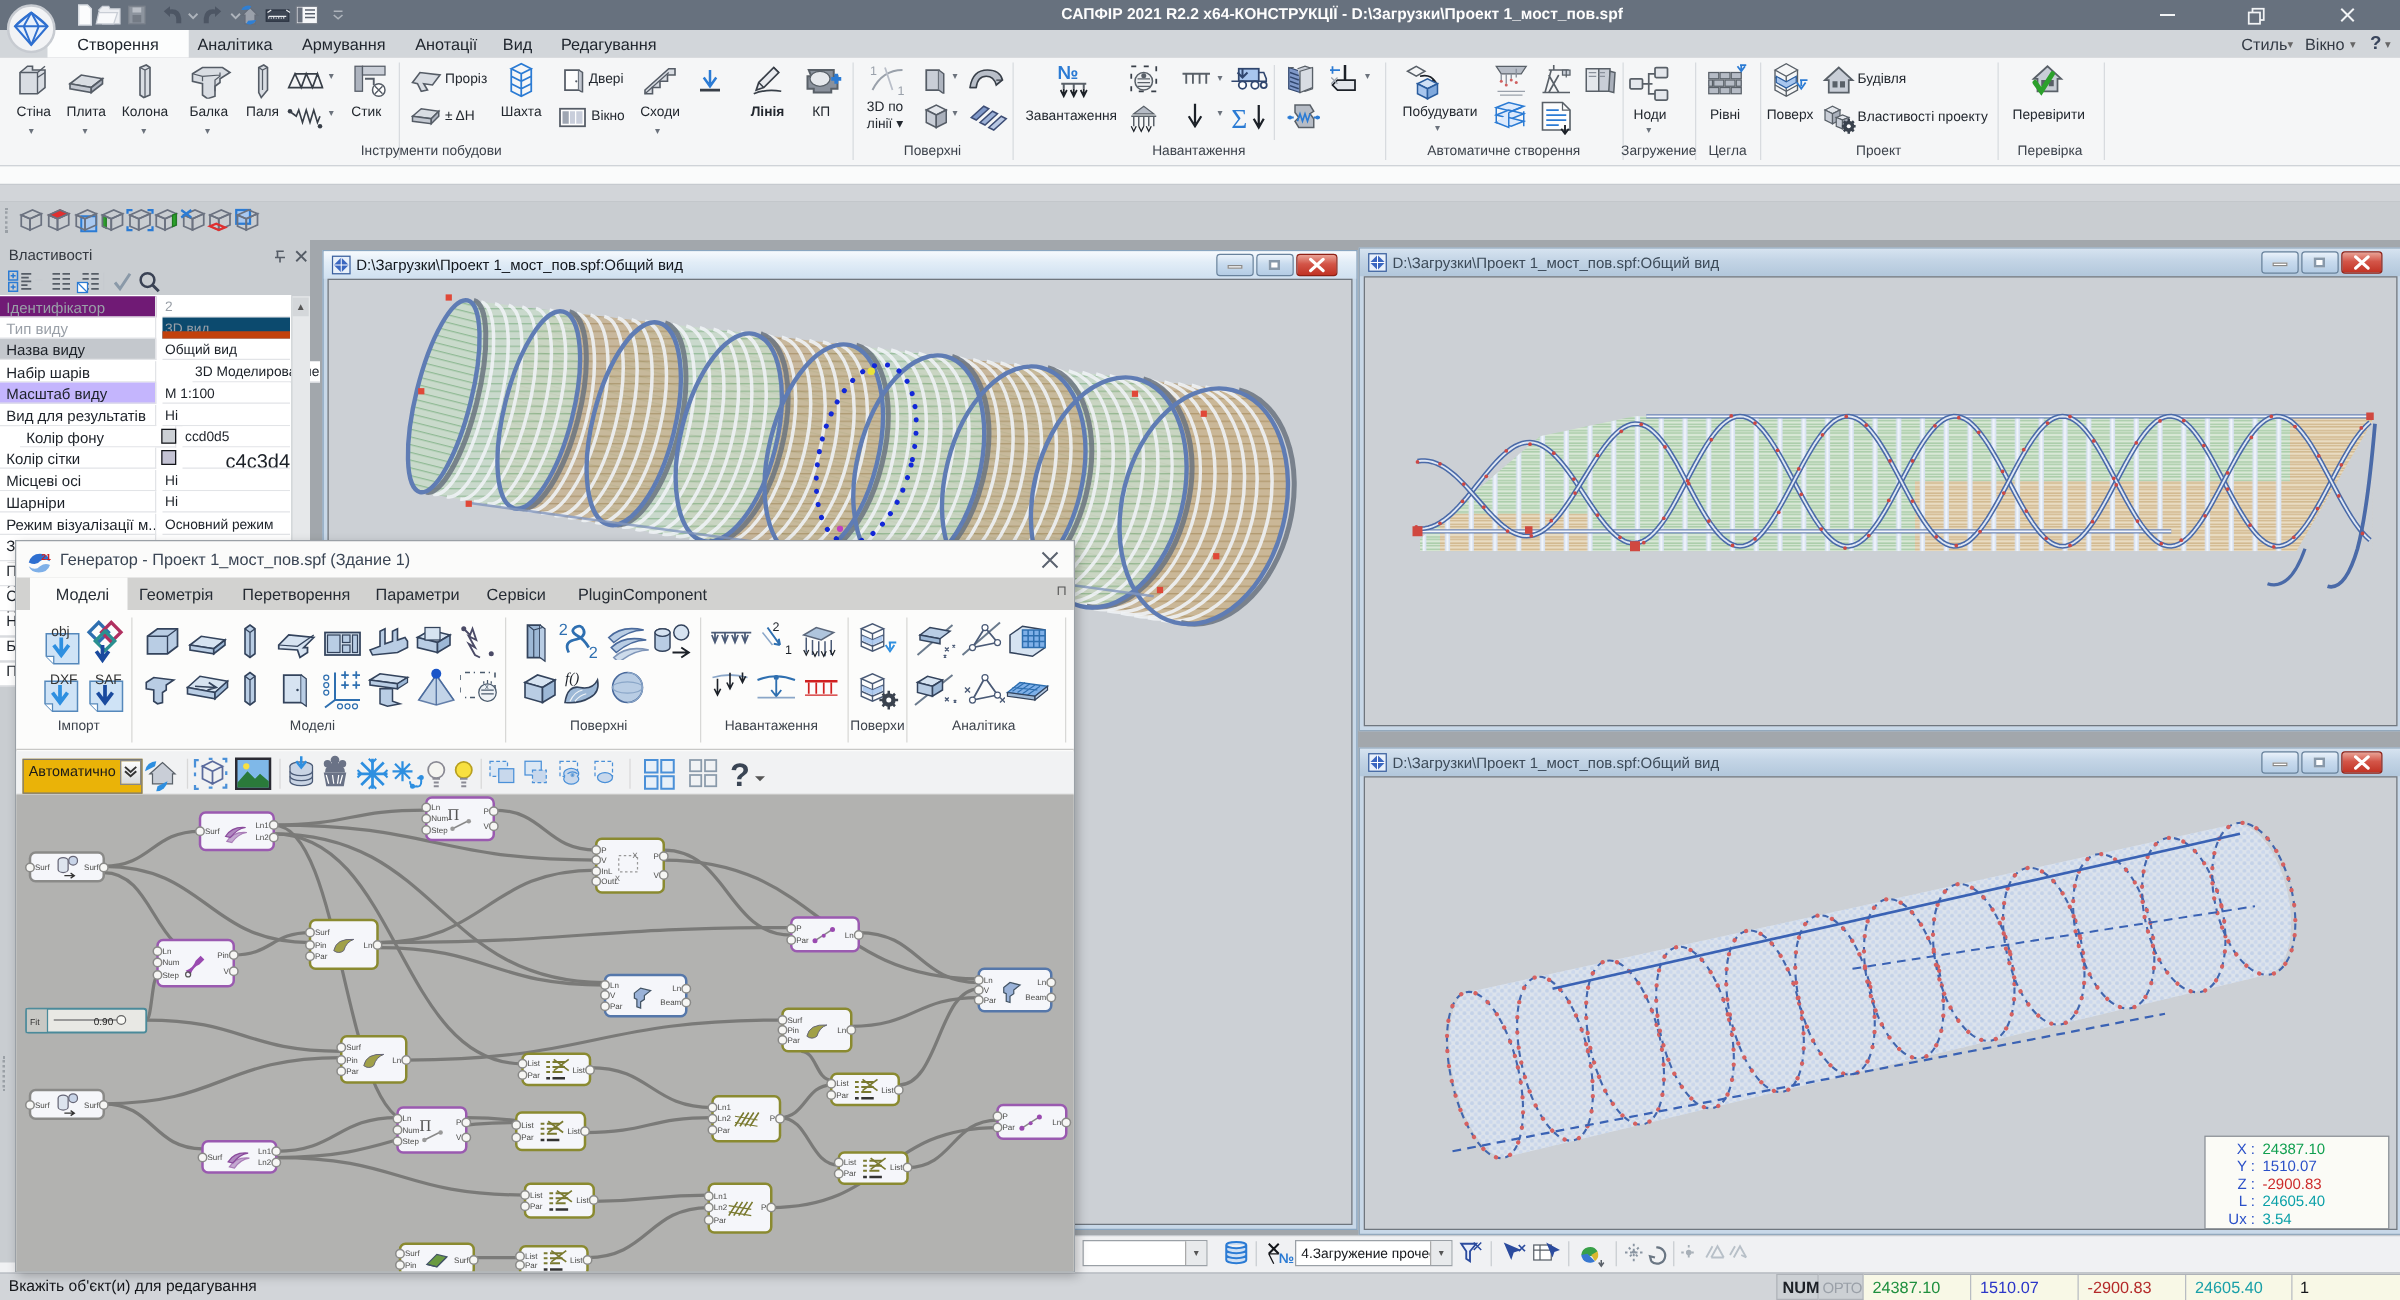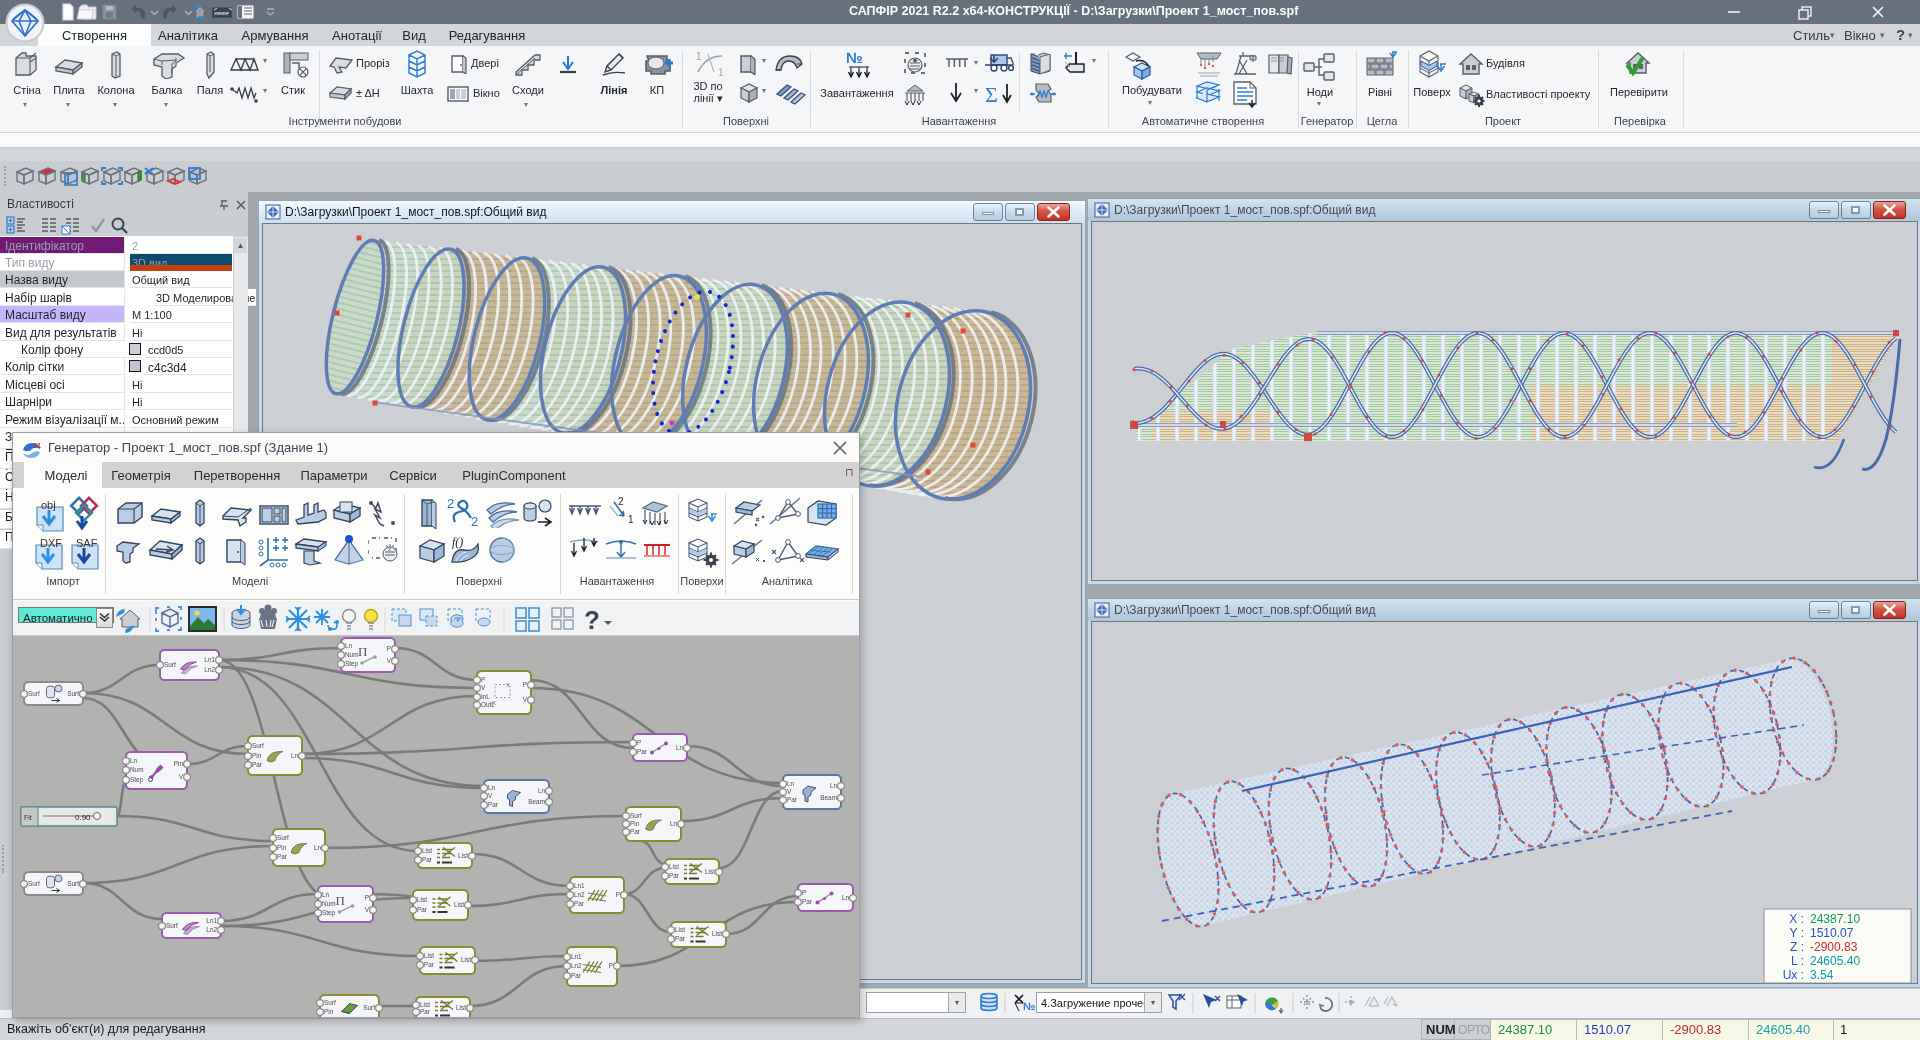--- a/index.html
+++ b/index.html
@@ -75,21 +75,21 @@
 <div class="abs" style="left:1108px;top:50px;width:1px;height:78px;background:#d8dbdf;"></div>
 <div class="abs" style="left:1298px;top:50px;width:1px;height:78px;background:#d8dbdf;"></div>
 <div class="abs" style="left:1356px;top:50px;width:1px;height:78px;background:#d8dbdf;"></div>
 <div class="abs" style="left:1408px;top:50px;width:1px;height:78px;background:#d8dbdf;"></div>
 <div class="abs" style="left:1598px;top:50px;width:1px;height:78px;background:#d8dbdf;"></div>
 <div class="abs" style="left:1683px;top:50px;width:1px;height:78px;background:#d8dbdf;"></div>
 <div class="abs" style="left:255px;top:115px;width:180px;font-size:11px;color:#3d434c;text-align:center;white-space:nowrap;">Інструменти побудови</div>
 <div class="abs" style="left:656px;top:115px;width:180px;font-size:11px;color:#3d434c;text-align:center;white-space:nowrap;">Поверхні</div>
 <div class="abs" style="left:869px;top:115px;width:180px;font-size:11px;color:#3d434c;text-align:center;white-space:nowrap;">Навантаження</div>
 <div class="abs" style="left:1113px;top:115px;width:180px;font-size:11px;color:#3d434c;text-align:center;white-space:nowrap;">Автоматичне створення</div>
-<div class="abs" style="left:1237px;top:115px;width:180px;font-size:11px;color:#3d434c;text-align:center;white-space:nowrap;">Генератор</div>
+<div class="abs" style="left:1237px;top:115px;width:180px;font-size:11px;color:#3d434c;text-align:center;white-space:nowrap;">Загружение</div>
 <div class="abs" style="left:1292px;top:115px;width:180px;font-size:11px;color:#3d434c;text-align:center;white-space:nowrap;">Цегла</div>
 <div class="abs" style="left:1413px;top:115px;width:180px;font-size:11px;color:#3d434c;text-align:center;white-space:nowrap;">Проект</div>
 <div class="abs" style="left:1550px;top:115px;width:180px;font-size:11px;color:#3d434c;text-align:center;white-space:nowrap;">Перевірка</div>
 <svg class="abs" style="left:13px;top:50px" width="28" height="28" viewBox="0 0 28 28">
     <path d="M3 8 l6 -5 4 0 0 3 10 0 0 14 -6 5 -14 0 z" fill="#d9dde3" stroke="#555c66" stroke-width="1.3"></path>
     <path d="M3 8 l14 0 0 17 M17 8 l6 -5 M17 12 l6 -4" fill="none" stroke="#555c66" stroke-width="1.1"></path>
   </svg>
 <div class="abs" style="left:7px;top:84px;width:40px;font-size:11px;color:#23282f;text-align:center;white-space:nowrap;">Стіна</div>
 <div class="abs" style="left:23px;top:102px;font-size:8px;color:#6b727c;line-height:6px;">▾</div>
 <svg class="abs" style="left:54px;top:53px" width="30" height="24" viewBox="0 0 30 24">
@@ -495,21 +495,21 @@
 <div class="abs" style="left:130px;top:289px;width:102px;height:17px;background:#fff;border-bottom:1px solid #e2e4e7;font-size:11px;color:#1c2128;padding:3px 0 0 2px;white-space:nowrap;overflow:hidden;margin-left:24px;">3D Моделирование</div>
 <div class="abs" style="left:0px;top:306px;width:125px;height:17px;background:#c4b5fd;border-bottom:1px solid #e2e4e7;border-right:1px solid #e2e4e7;font-size:12px;color:#1c2128;padding:2px 0 0 5px;white-space:nowrap;overflow:hidden;">Масштаб виду</div>
 <div class="abs" style="left:130px;top:306px;width:102px;height:17px;background:#fff;border-bottom:1px solid #e2e4e7;font-size:11px;color:#1c2128;padding:3px 0 0 2px;white-space:nowrap;overflow:hidden;">М 1:100</div>
 <div class="abs" style="left:0px;top:324px;width:125px;height:17px;background:#fff;border-bottom:1px solid #e2e4e7;border-right:1px solid #e2e4e7;font-size:12px;color:#1c2128;padding:2px 0 0 5px;white-space:nowrap;overflow:hidden;">Вид для результатів</div>
 <div class="abs" style="left:130px;top:324px;width:102px;height:17px;background:#fff;border-bottom:1px solid #e2e4e7;font-size:11px;color:#1c2128;padding:3px 0 0 2px;white-space:nowrap;overflow:hidden;">Ні</div>
 <div class="abs" style="left:0px;top:341px;width:125px;height:17px;background:#fff;border-bottom:1px solid #e2e4e7;border-right:1px solid #e2e4e7;font-size:12px;color:#1c2128;padding:2px 0 0 5px;white-space:nowrap;overflow:hidden;margin-left:16px;">Колір фону</div>
 <div class="abs" style="left:129px;top:343px;width:12px;height:12px;background:#ccd0d5;border:1px solid #14161a;"></div>
 <div class="abs" style="left:146px;top:341px;width:86px;height:17px;background:#fff;border-bottom:1px solid #e2e4e7;font-size:11px;color:#1c2128;padding:3px 0 0 2px;white-space:nowrap;overflow:hidden;">ccd0d5</div>
 <div class="abs" style="left:0px;top:358px;width:125px;height:17px;background:#fff;border-bottom:1px solid #e2e4e7;border-right:1px solid #e2e4e7;font-size:12px;color:#1c2128;padding:2px 0 0 5px;white-space:nowrap;overflow:hidden;">Колір сітки</div>
 <div class="abs" style="left:129px;top:360px;width:12px;height:12px;background:#c4c3d4;border:1px solid #14161a;"></div>
-<div class="abs" style="left:146px;top:358px;width:86px;height:17px;background:#fff;border-bottom:1px solid #e2e4e7;font-size:12px;color:#1c2128;padding:3px 0 0 2px;white-space:nowrap;overflow:hidden;">c4c3d4</div>
+<div class="abs" style="left:146px;top:358px;width:86px;height:17px;background:#fff;border-bottom:1px solid #e2e4e7;font-size:16px;color:#1c2128;padding:3px 0 0 2px;white-space:nowrap;overflow:hidden;text-align:right;">c4c3d4</div>
 <div class="abs" style="left:0px;top:376px;width:125px;height:17px;background:#fff;border-bottom:1px solid #e2e4e7;border-right:1px solid #e2e4e7;font-size:12px;color:#1c2128;padding:2px 0 0 5px;white-space:nowrap;overflow:hidden;">Місцеві осі</div>
 <div class="abs" style="left:130px;top:376px;width:102px;height:17px;background:#fff;border-bottom:1px solid #e2e4e7;font-size:11px;color:#1c2128;padding:3px 0 0 2px;white-space:nowrap;overflow:hidden;">Ні</div>
 <div class="abs" style="left:0px;top:393px;width:125px;height:17px;background:#fff;border-bottom:1px solid #e2e4e7;border-right:1px solid #e2e4e7;font-size:12px;color:#1c2128;padding:2px 0 0 5px;white-space:nowrap;overflow:hidden;">Шарніри</div>
 <div class="abs" style="left:130px;top:393px;width:102px;height:17px;background:#fff;border-bottom:1px solid #e2e4e7;font-size:11px;color:#1c2128;padding:3px 0 0 2px;white-space:nowrap;overflow:hidden;">Ні</div>
 <div class="abs" style="left:0px;top:411px;width:125px;height:17px;background:#fff;border-bottom:1px solid #e2e4e7;border-right:1px solid #e2e4e7;font-size:12px;color:#1c2128;padding:2px 0 0 5px;white-space:nowrap;overflow:hidden;">Режим візуалізації м...</div>
 <div class="abs" style="left:130px;top:411px;width:102px;height:17px;background:#fff;border-bottom:1px solid #e2e4e7;font-size:11px;color:#1c2128;padding:3px 0 0 2px;white-space:nowrap;overflow:hidden;">Основний режим</div>
 <div class="abs" style="left:0px;top:428px;width:125px;height:17px;background:#fff;border-bottom:1px solid #e2e4e7;border-right:1px solid #e2e4e7;font-size:12px;color:#1c2128;padding:2px 0 0 5px;white-space:nowrap;overflow:hidden;">Зв’язки</div>
 <div class="abs" style="left:130px;top:428px;width:102px;height:17px;background:#fff;border-bottom:1px solid #e2e4e7;font-size:11px;color:#1c2128;padding:3px 0 0 2px;white-space:nowrap;overflow:hidden;">Ні</div>
 <div class="abs" style="left:0px;top:445px;width:125px;height:17px;background:#fff;border-bottom:1px solid #e2e4e7;border-right:1px solid #e2e4e7;font-size:12px;color:#1c2128;padding:2px 0 0 5px;white-space:nowrap;overflow:hidden;">Параметри</div>
 <div class="abs" style="left:130px;top:445px;width:102px;height:17px;background:#fff;border-bottom:1px solid #e2e4e7;font-size:11px;color:#1c2128;padding:3px 0 0 2px;white-space:nowrap;overflow:hidden;">Так</div>
@@ -1259,21 +1259,21 @@
     <circle cx="30" cy="20" r="2.4" fill="#fff" stroke="#4a5a76"></circle>
     <path d="M4 14 l4 4 m-4 0 l4 -4 m24 8 l4 4 m-4 0 l4 -4" stroke="#4a5a76" stroke-width="1.1"></path>
   </svg>
 <svg class="abs" style="left:804px;top:538px" width="36" height="26" viewBox="0 0 36 26">
     <path d="M2 16 l10 -8 22 3 -10 8 z" fill="#7fb0e8" stroke="#2e6fb0" stroke-width="1.2"></path>
     <path d="M6 15 l10 -7 m-6 8 l10 -7 m-6 8 l10 -7 m-6 8 l10 -7 M6 12 l20 2 m-22 4 l20 2" stroke="#2e6fb0" stroke-width="0.9" fill="none"></path>
     <path d="M2 16 l22 3 0 3 -22 -3 z" fill="#9db8d6" stroke="#33435c"></path>
     <path d="M24 19 l10 -8 0 3 -10 8 z" fill="#b9cde4" stroke="#33435c"></path>
   </svg>
 <div class="abs" style="left:13px;top:601px;width:846px;height:35px;background:#f1f2f3;border-bottom:1px solid #c8c8c6;"></div>
-<div class="abs" style="left:18px;top:607px;width:96px;height:16px;background:#5eead4;border:1px solid #777;font-size:11.5px;color:#1a1a1a;padding:4px 0 0 4px;overflow:hidden;">Автоматично</div>
+<div class="abs" style="left:18px;top:607px;width:96px;height:28px;background:#eab308;border:1px solid #777;font-size:11.5px;color:#1a1a1a;padding:4px 0 0 4px;overflow:hidden;">Автоматично</div>
 <div class="abs" style="left:96px;top:608px;width:17px;height:20px;background:linear-gradient(#fdfdfd,#d8dadc);border:1px solid #888;"></div>
 <svg class="abs" style="left:98px;top:612px" width="13" height="13" viewBox="0 0 13 13">
     <path d="M2 5 l4.5 4 4.5 -4" fill="none" stroke="#333" stroke-width="1.6"></path>
     <path d="M2 1.5 l4.5 4 4.5 -4" fill="none" stroke="#333" stroke-width="1.6"></path>
   </svg>
 <svg class="abs" style="left:112px;top:603px" width="740" height="32" viewBox="0 0 740 32">
 <g>
  <path d="M8 16 l10 -9 10 9 -2 0 0 8 -16 0 0 -8 z" fill="#c9ced7" stroke="#596068"></path>
  <path d="M4 14 a9 9 0 0 1 9 -8 l-1 4 z" fill="#2e8fe0"></path>
       <path d="M22 22 a9 9 0 0 1 -9 8 l1 -4 z" fill="#2e8fe0"></path>

